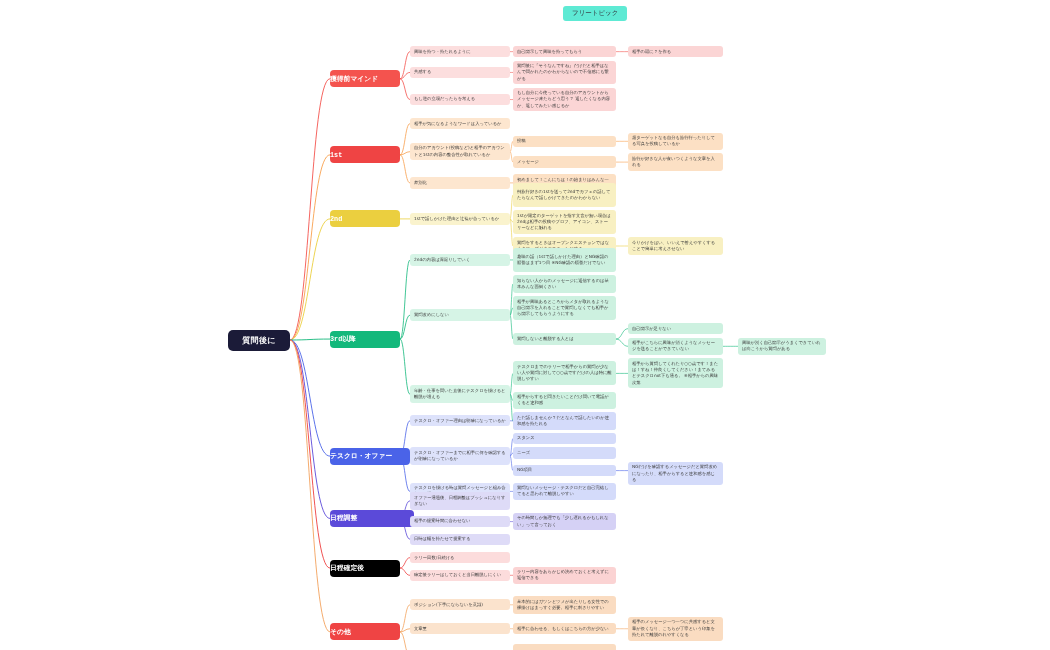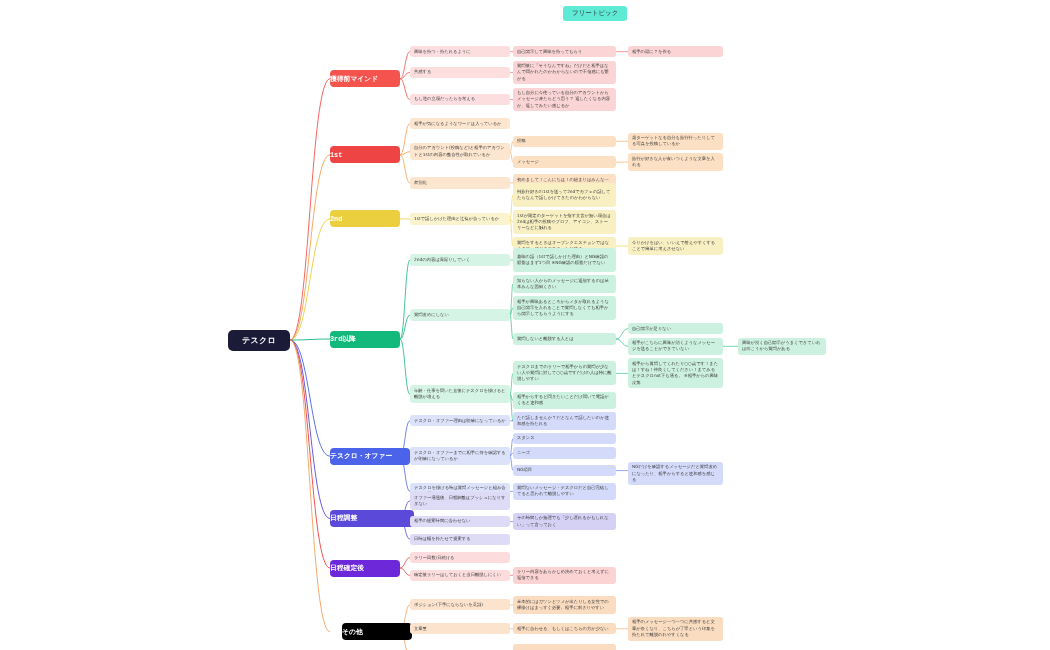--- a/index.html
+++ b/index.html
@@ -117,21 +117,21 @@
       <path d="M400,631.9 C405,631.9 405,604.8 410,604.8" fill="none" stroke="#f3a25c" stroke-width="0.8"></path>
       <path d="M510,604.8 C511.5,604.8 511.5,604.8 513,604.8" fill="none" stroke="#f3a25c" stroke-width="0.6"></path>
       <path d="M400,631.9 C405,631.9 405,628.7499999999999 410,628.7499999999999" fill="none" stroke="#f3a25c" stroke-width="0.8"></path>
       <path d="M510,628.7499999999999 C511.5,628.7499999999999 511.5,628.7499999999999 513,628.7499999999999" fill="none" stroke="#f3a25c" stroke-width="0.6"></path>
       <path d="M616,628.7499999999999 C622,628.7499999999999 622,628.75 628,628.75" fill="none" stroke="#f3a25c" stroke-width="0.6"></path>
       <path d="M400,631.9 C405,631.9 405,655.8499999999999 410,655.8499999999999" fill="none" stroke="#f3a25c" stroke-width="0.8"></path>
       <path d="M510,655.8499999999999 C511.5,655.8499999999999 511.5,655.85 513,655.85" fill="none" stroke="#f3a25c" stroke-width="0.6"></path>
       <path d="M290,340 C310,340 310,631.9 330,631.9" fill="none" stroke="#f3a25c" stroke-width="0.9"></path>
     </svg>
   <div class="tab">フリートピック</div>
-  <div class="node root">テスクロ</div>
+  <div class="node root">質問後に</div>
   <div id="nodes">
       <div class="node branch" style="background: rgb(244, 83, 78); position: absolute; left: 330px; top: 70.25px; width: 70px; min-height: 17px;">獲得前マインド</div>
       <div class="node leaf" style="background: rgb(252, 222, 222); position: absolute; left: 410px; top: 46px; width: 100px; min-height: 11.3px;">興味を持つ・持たれるように</div>
       <div class="node leaf" style="background: rgb(251, 213, 213); position: absolute; left: 513px; top: 46px; width: 103px; min-height: 11.3px;">自己開示して興味を持ってもらう</div>
       <div class="node leaf" style="background: rgb(251, 213, 213); position: absolute; left: 628px; top: 46px; width: 95px; min-height: 11.3px;">相手の頭に？を作る</div>
       <div class="node leaf" style="background: rgb(252, 222, 222); position: absolute; left: 410px; top: 66.8px; width: 100px; min-height: 11.3px;">共感する</div>
       <div class="node leaf" style="background: rgb(251, 213, 213); position: absolute; left: 513px; top: 60.5px; width: 103px; min-height: 23.9px;">質問後に『そうなんですね』だけだと相手はなんで聞かれたのかわからないので不信感にも繋がる</div>
       <div class="node leaf" style="background: rgb(252, 222, 222); position: absolute; left: 410px; top: 93.9px; width: 100px; min-height: 11.3px;">もし逆の立場だったらを考える</div>
       <div class="node leaf" style="background: rgb(251, 213, 213); position: absolute; left: 513px; top: 87.6px; width: 103px; min-height: 23.9px;">もし自分に今使っている自分のアカウントからメッセージ来たらどう思う？
 返したくなる内容か、返してみたい感じるか</div>
@@ -175,25 +175,25 @@
       <div class="node leaf" style="background: rgb(212, 219, 250); position: absolute; left: 513px; top: 447.3px; width: 103px; min-height: 11.3px;">ニーズ</div>
       <div class="node leaf" style="background: rgb(212, 219, 250); position: absolute; left: 513px; top: 464.95px; width: 103px; min-height: 11.3px;">NG項目</div>
       <div class="node leaf" style="background: rgb(212, 219, 250); position: absolute; left: 628px; top: 461.8px; width: 95px; min-height: 17.6px;">NGだけを確認するメッセージだと質問攻めになったり、相手からすると違和感を感じる</div>
       <div class="node leaf" style="background: rgb(221, 226, 251); position: absolute; left: 410px; top: 482.6px; width: 100px; min-height: 17.6px;">テスクロを掛ける時は質問メッセージと組み合わせて掛ける</div>
       <div class="node leaf" style="background: rgb(212, 219, 250); position: absolute; left: 513px; top: 482.6px; width: 103px; min-height: 17.6px;">質問ないメッセージ・テスクロだと自己完結してると思われて離脱しやすい</div>
       <div class="node branch" style="background: rgb(91, 74, 217); position: absolute; left: 330px; top: 509.95px; width: 84px; min-height: 17px;">日程調整</div>
       <div class="node leaf" style="background: rgb(222, 219, 247); position: absolute; left: 410px; top: 492px; width: 100px; min-height: 17.6px;">オファー通過後、日程調整はプッシュになりすぎない</div>
       <div class="node leaf" style="background: rgb(222, 219, 247); position: absolute; left: 410px; top: 515.95px; width: 100px; min-height: 11.3px;">相手の提案時間に合わせない</div>
       <div class="node leaf" style="background: rgb(213, 209, 245); position: absolute; left: 513px; top: 512.8px; width: 103px; min-height: 17.6px;">その時間しか無理でも「少し遅れるかもしれない」って言っておく</div>
       <div class="node leaf" style="background: rgb(222, 219, 247); position: absolute; left: 410px; top: 533.6px; width: 100px; min-height: 11.3px;">日時は幅を持たせて提案する</div>
-      <div class="node branch" style="background: #6d28d9; position: absolute; left: 330px; top: 559.55px; width: 70px; min-height: 17px;">日程確定後</div>
+      <div class="node branch" style="background: #000000; position: absolute; left: 330px; top: 559.55px; width: 70px; min-height: 17px;">日程確定後</div>
       <div class="node leaf" style="background: rgb(252, 220, 220); position: absolute; left: 410px; top: 552px; width: 100px; min-height: 11.3px;">ラリー回数/日続ける</div>
       <div class="node leaf" style="background: rgb(252, 220, 220); position: absolute; left: 410px; top: 569.65px; width: 100px; min-height: 11.3px;">確定後ラリーはしておくと当日離脱しにくい</div>
       <div class="node leaf" style="background: rgb(251, 211, 211); position: absolute; left: 513px; top: 566.5px; width: 103px; min-height: 17.6px;">ラリー内容をあらかじめ決めておくと考えずに返信できる</div>
-      <div class="node branch" style="background: #000000; position: absolute; left: 342px; top: 623.4px; width: 70px; min-height: 17px;">その他</div>
+      <div class="node branch" style="background: #ef4444; position: absolute; left: 330px; top: 623.4px; width: 70px; min-height: 17px;">その他</div>
       <div class="node leaf" style="background: rgb(251, 227, 205); position: absolute; left: 410px; top: 599.15px; width: 100px; min-height: 11.3px;">ポジション(下手にならないを意識)</div>
       <div class="node leaf" style="background: rgb(250, 220, 193); position: absolute; left: 513px; top: 596px; width: 103px; min-height: 17.6px;">基本的にはガツンとツメが出たりしる女性での裸掛けはまっすぐ必要。相手に刺さりやすい</div>
       <div class="node leaf" style="background: rgb(251, 227, 205); position: absolute; left: 410px; top: 623.1px; width: 100px; min-height: 11.3px;">文章量</div>
       <div class="node leaf" style="background: rgb(250, 220, 193); position: absolute; left: 513px; top: 623.1px; width: 103px; min-height: 11.3px;">相手に合わせる、もしくはこちらの方が少ない</div>
       <div class="node leaf" style="background: rgb(250, 220, 193); position: absolute; left: 628px; top: 616.8px; width: 95px; min-height: 23.9px;">相手のメッセージ一つ一つに共感すると文章が長くなり、こちらが丁寧という印象を持たれて離脱のれやすくなる</div>
       <div class="node leaf" style="background: rgb(250, 220, 193); position: absolute; left: 513px; top: 643.9px; width: 103px; min-height: 23.9px;">特に女性プレイヤーが😊😂😭😅🙏😆などを男性に多用した場合に舐められる(相手が僕下がる)</div>
     </div>
 </div>
 
 </body></html>

